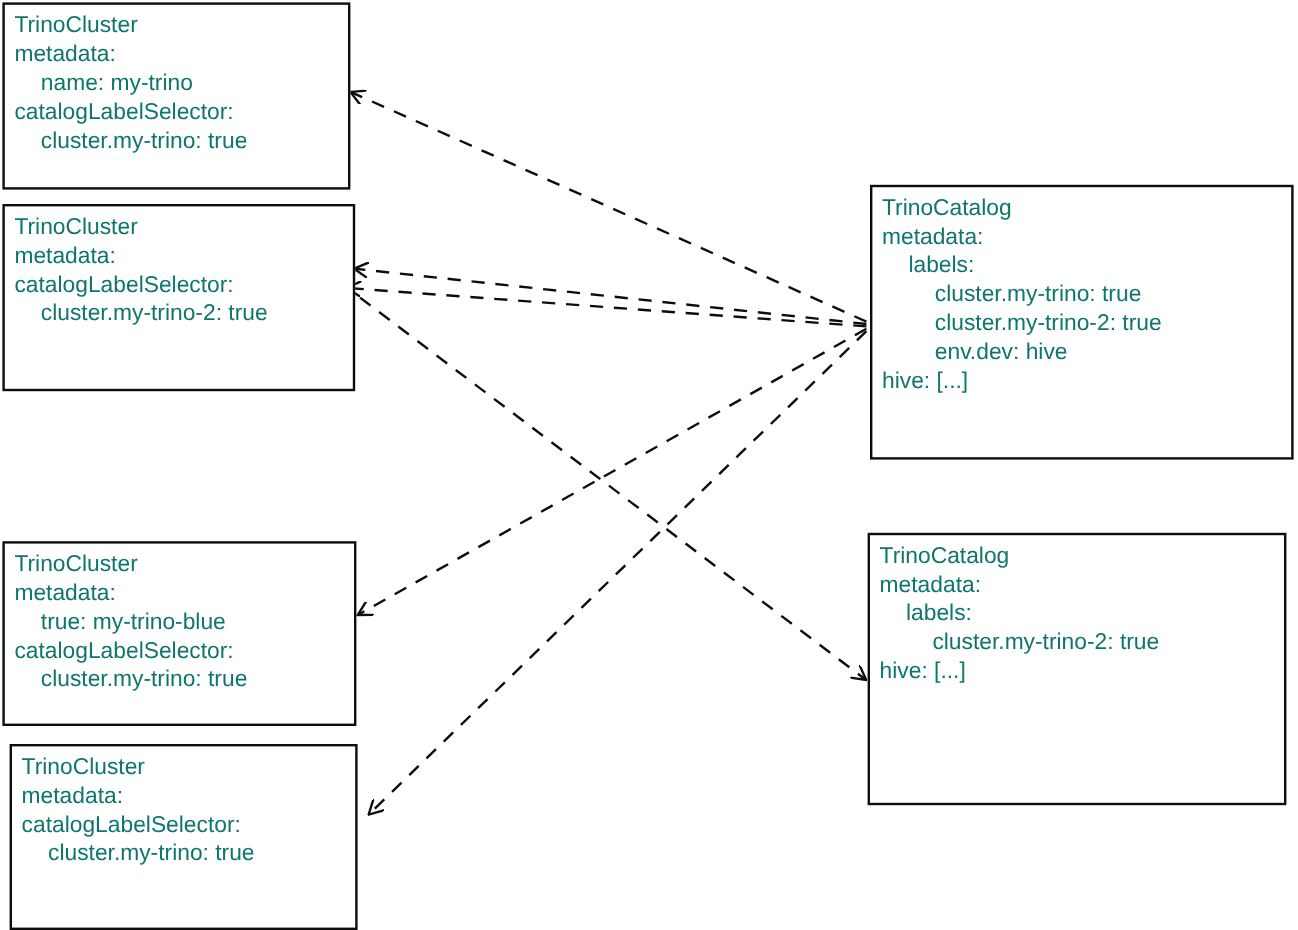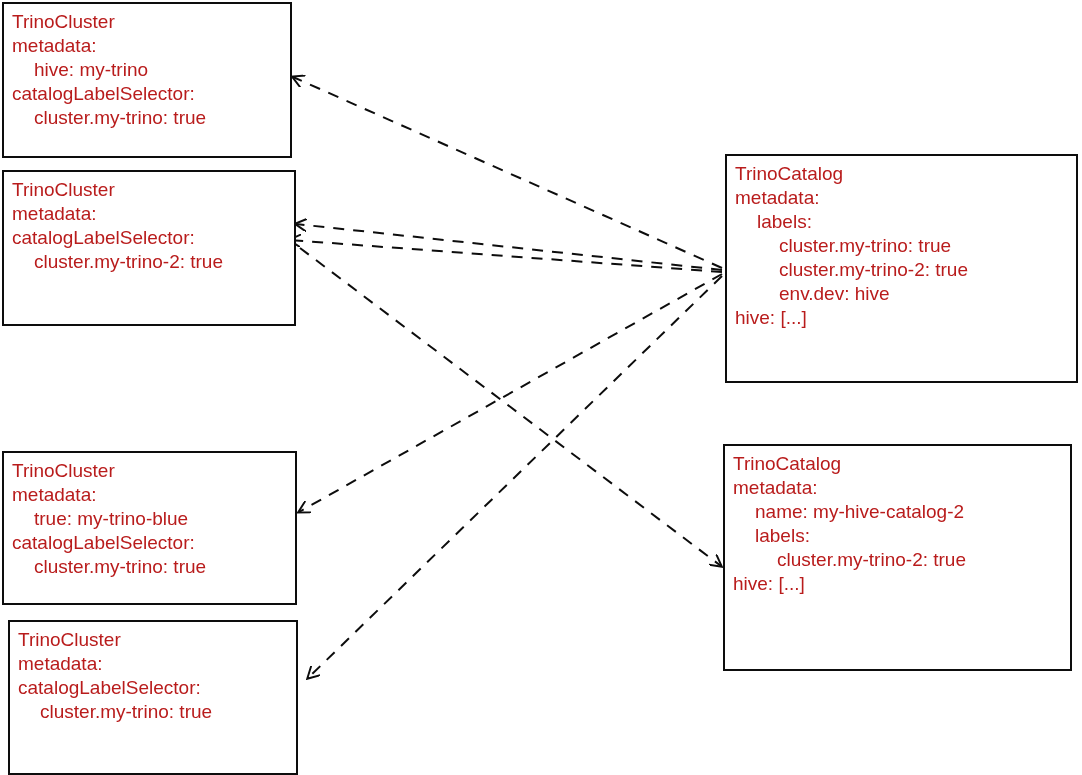--- a/index.html
+++ b/index.html
@@ -26,21 +26,21 @@
   .node {
     position: absolute;
     box-sizing: border-box;
     border: 2px solid #0d0d0d;
     background: #ffffff;
     padding: 6px 8px 4px 8px;
   }
   .node .line {
     font-size: 19px;
     line-height: 24px;
-    color: #b91c1c;
+    color: #0f766e;
     white-space: pre;
     letter-spacing: 0px;
   }
   .indent1 { padding-left: 22px; }
   .indent2 { padding-left: 44px; }
 </style>
 </head>
 <body>
 
 <div id="canvas">
@@ -58,21 +58,21 @@
         <line x1="722" y1="274" x2="299" y2="512" stroke="#0d0d0d" stroke-width="2" stroke-dasharray="11 9" marker-end="url(#openArrow)"></line>
         <line x1="722" y1="276" x2="308" y2="678" stroke="#0d0d0d" stroke-width="2" stroke-dasharray="11 9" marker-end="url(#openArrow)"></line>
         <line x1="300" y1="248" x2="721" y2="566" stroke="#0d0d0d" stroke-width="2" stroke-dasharray="11 9" marker-end="url(#openArrow)"></line>
       </g>
   </svg>
 
   <div id="node-layer">
       <div class="node" style="left: 2px; top: 2px; width: 290px; height: 156px; border-color: rgb(13, 13, 13);">
         <div class="line">TrinoCluster</div>
         <div class="line">metadata:</div>
-        <div class="line indent1">hive: my-trino</div>
+        <div class="line indent1">name: my-trino</div>
         <div class="line">catalogLabelSelector:</div>
         <div class="line indent1">cluster.my-trino: true</div>
       </div>
       <div class="node" style="left: 2px; top: 170px; width: 294px; height: 156px; border-color: rgb(13, 13, 13);">
         <div class="line">TrinoCluster</div>
         <div class="line">metadata:</div>
         <div class="line">catalogLabelSelector:</div>
         <div class="line indent1">cluster.my-trino-2: true</div>
       </div>
       <div class="node" style="left: 2px; top: 451px; width: 295px; height: 154px; border-color: rgb(13, 13, 13);">
@@ -93,20 +93,19 @@
         <div class="line">metadata:</div>
         <div class="line indent1">labels:</div>
         <div class="line indent2">cluster.my-trino: true</div>
         <div class="line indent2">cluster.my-trino-2: true</div>
         <div class="line indent2">env.dev: hive</div>
         <div class="line">hive: [...]</div>
       </div>
       <div class="node" style="left: 723px; top: 444px; width: 349px; height: 227px; border-color: rgb(13, 13, 13);">
         <div class="line">TrinoCatalog</div>
         <div class="line">metadata:</div>
-        <div class="line indent1">name: my-hive-catalog-2</div>
         <div class="line indent1">labels:</div>
         <div class="line indent2">cluster.my-trino-2: true</div>
         <div class="line">hive: [...]</div>
       </div>
     </div>
 
 </div>
 
 </body></html>

